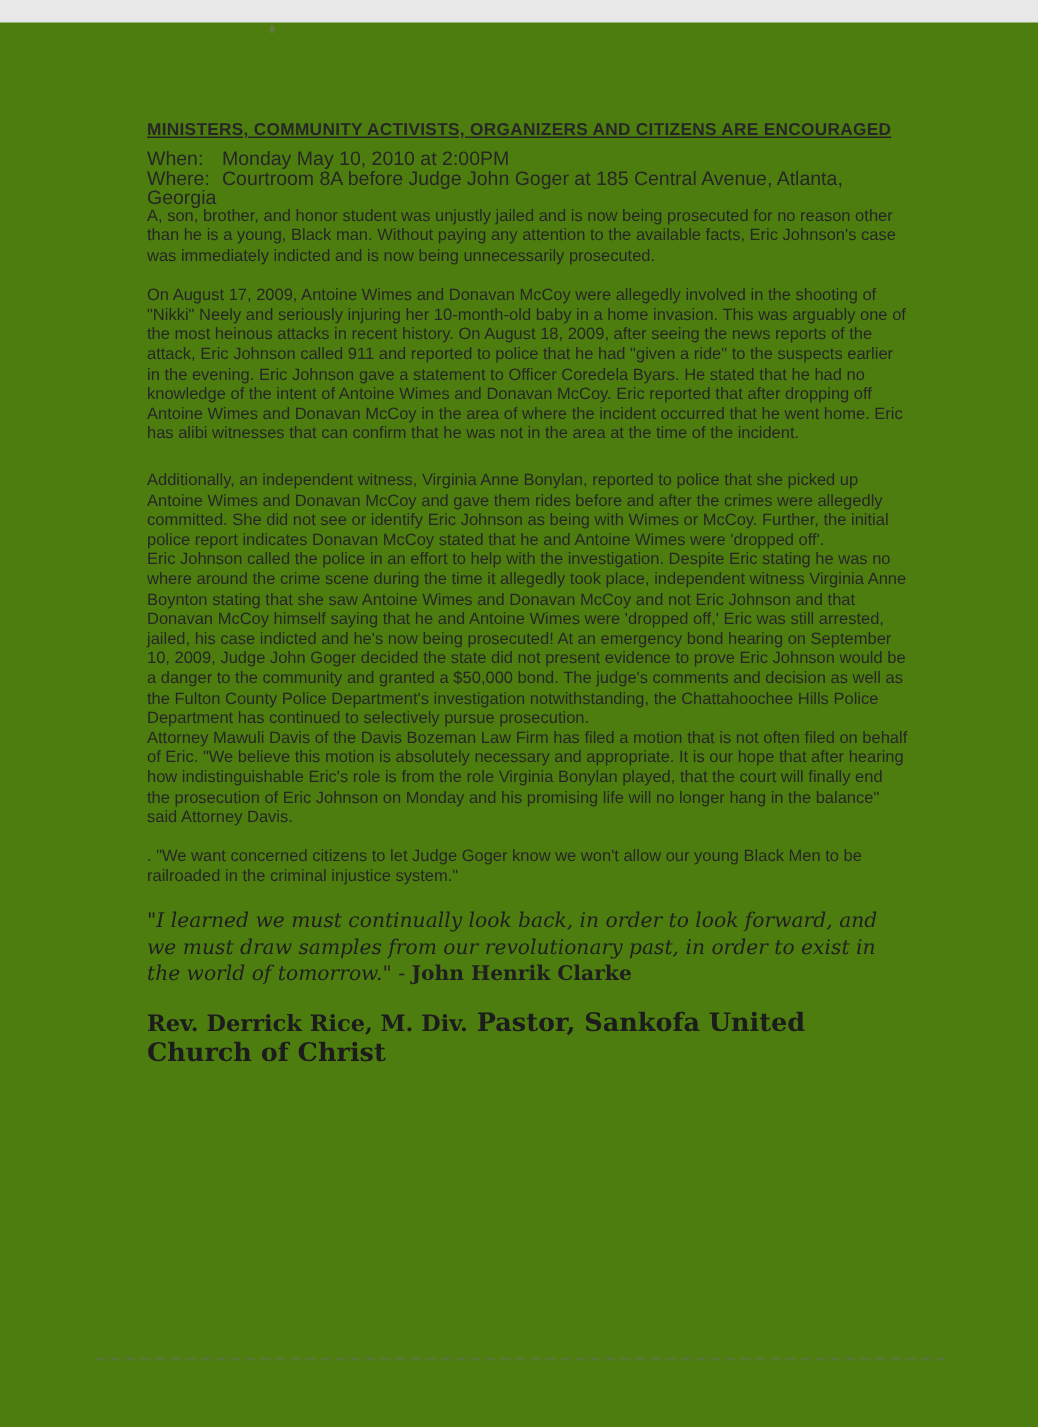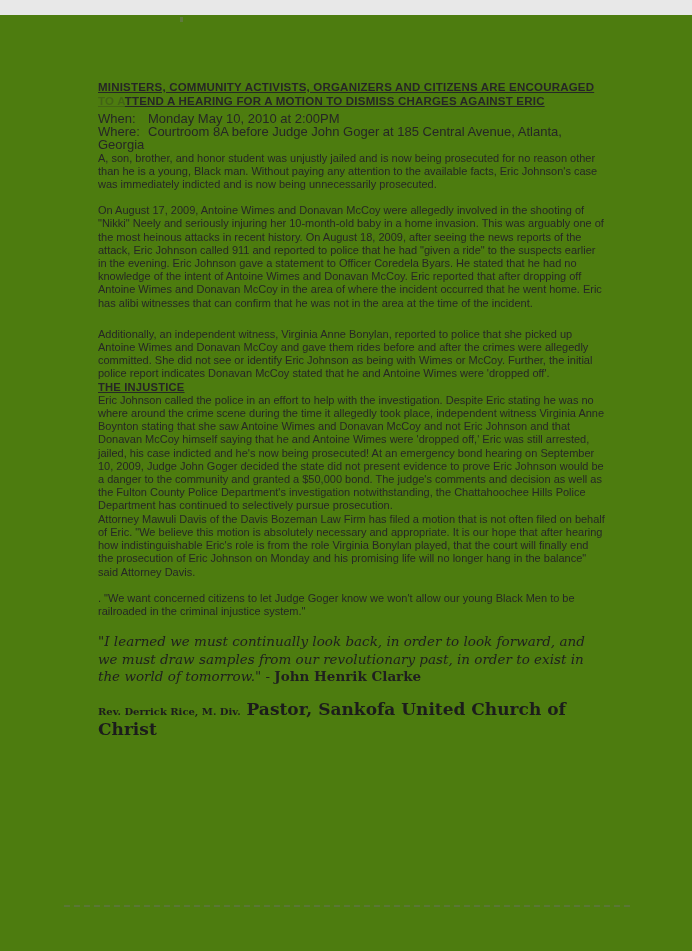--- a/index.html
+++ b/index.html
@@ -68,21 +68,21 @@
   .quote-attrib {
     font-style: normal;
     font-weight: bold;
   }
   .signature {
     margin-top: 13px;
     font-family: "DejaVu Serif", "Liberation Serif", serif;
     font-weight: bold;
     color: #1c1c1c;
   }
-  .sig-name { font-size: 10px; }
+  .sig-name { font-size: 15px; }
   .sig-role { font-size: 17px; }
   .scan-speck {
     position: absolute;
     left: 180px;
     top: 2px;
     width: 3px;
     height: 5px;
     background: rgba(120,120,120,0.45);
   }
   .scan-artifact-line {
@@ -97,40 +97,38 @@
 </head>
 <body>
 
 <div class="page">
   <div class="scan-speck"></div>
 
   <div class="content">
 
     <div class="doc-title">
       <div><span class="tline">MINISTERS, COMMUNITY ACTIVISTS, ORGANIZERS AND CITIZENS ARE ENCOURAGED</span></div>
-      <div><span class="faded-text">TO A</span><span class="tline">TTEND A HEARING FOR A MOTION TO DISMISS CHARGES AGAINST ERIC</span></div>
     </div>
 
     <div class="details">
       <div class="detail-row">
         <span class="dlabel">When:</span><span>Monday May 10, 2010 at 2:00PM</span>
       </div>
       <div class="detail-row">
         <span class="dlabel">Where:</span><span>Courtroom 8A before Judge John Goger at 185 Central Avenue, Atlanta, Georgia</span>
       </div>
     </div>
 
     <div class="body-text">
       <p class="para">A, son, brother, and honor student was unjustly jailed and is now being prosecuted for no reason other than he is a young, Black man. Without paying any attention to the available facts, Eric Johnson's case was immediately indicted and is now being unnecessarily prosecuted.</p>
       <p class="para mt-blank">On August 17, 2009, Antoine Wimes and Donavan McCoy were allegedly involved in the shooting of "Nikki" Neely and seriously injuring her 10-month-old baby in a home invasion. This was arguably one of the most heinous attacks in recent history. On August 18, 2009, after seeing the news reports of the attack, Eric Johnson called 911 and reported to police that he had "given a ride" to the suspects earlier in the evening. Eric Johnson gave a statement to Officer Coredela Byars. He stated that he had no knowledge of the intent of Antoine Wimes and Donavan McCoy. Eric reported that after dropping off Antoine Wimes and Donavan McCoy in the area of where the incident occurred that he went home. Eric has alibi witnesses that can confirm that he was not in the area at the time of the incident.</p>
       <p class="para mt-big">Additionally, an independent witness, Virginia Anne Bonylan, reported to police that she picked up Antoine Wimes and Donavan McCoy and gave them rides before and after the crimes were allegedly committed. She did not see or identify Eric Johnson as being with Wimes or McCoy. Further, the initial police report indicates Donavan McCoy stated that he and Antoine Wimes were 'dropped off'.</p>
     </div>
 
     <div class="body-text">
-      <div class="sect-heading">THE INJUSTICE</div>
       <p class="para">Eric Johnson called the police in an effort to help with the investigation. Despite Eric stating he was no where around the crime scene during the time it allegedly took place, independent witness Virginia Anne Boynton stating that she saw Antoine Wimes and Donavan McCoy and not Eric Johnson and that Donavan McCoy himself saying that he and Antoine Wimes were 'dropped off,' Eric was still arrested, jailed, his case indicted and he's now being prosecuted!  At an emergency bond hearing on September 10, 2009, Judge John Goger decided the state did not present evidence to prove Eric Johnson would be a danger to the community and granted a $50,000 bond.  The judge's comments and decision as well as the Fulton County Police Department's investigation notwithstanding, the Chattahoochee Hills Police Department has continued to selectively pursue prosecution.</p>
     </div>
 
     <div class="body-text">
       <p class="para">Attorney Mawuli Davis of the Davis Bozeman Law Firm has filed a motion that is not often filed on behalf of Eric. "We believe this motion is absolutely necessary and appropriate. It is our hope that after hearing how indistinguishable Eric's role is from the role Virginia Bonylan played, that the court will finally end the prosecution of Eric Johnson on Monday and his promising life will no longer hang in the balance" said Attorney Davis.</p>
       <p class="para mt-blank">. "We want concerned citizens to let Judge Goger know we won't allow our young Black Men to be railroaded in the criminal injustice system."</p>
     </div>
 
     <div class="quote-block">
       <span>"I learned we must continually look back, in order to look forward, and we must draw samples from our revolutionary past, in order to exist in the world of tomorrow." - </span><span class="quote-attrib">John Henrik Clarke</span>

